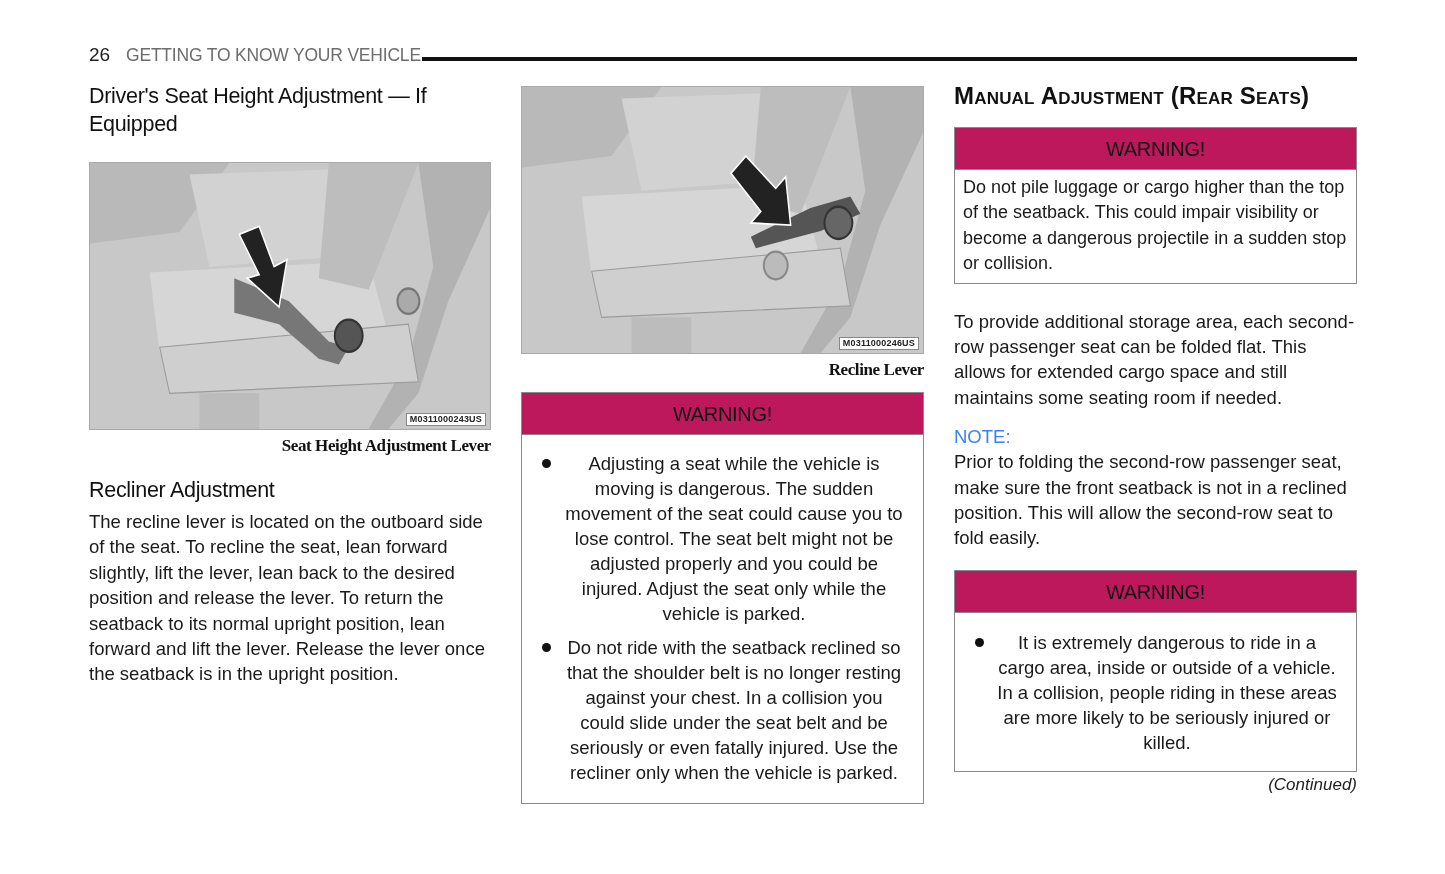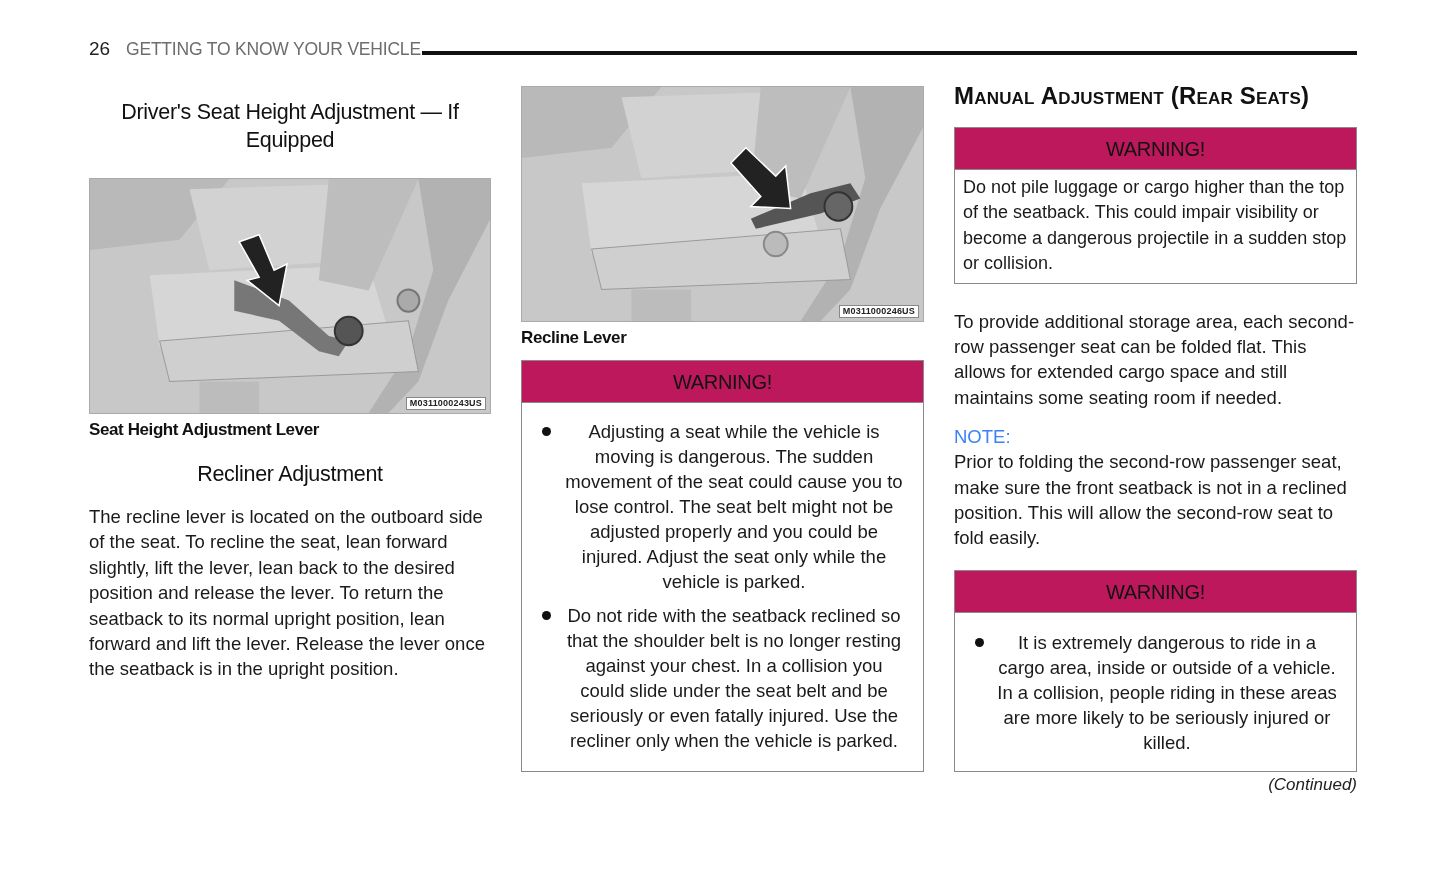--- a/index.html
+++ b/index.html
@@ -1,39 +1,39 @@
 <!DOCTYPE html>
 <html><head>
 <meta charset="utf-8">
 <style>
   html, body { margin: 0; padding: 0; background: #ffffff; }
   body {
     width: 1445px; height: 874px; position: relative; overflow: hidden;
     font-family: "Liberation Sans", sans-serif; color: #1a1a1a;
   }
-  .header { position: absolute; left: 89px; top: 38px; width: 1268px; height: 24px; }
+  .header { position: absolute; left: 89px; top: 44px; width: 1268px; height: 24px; }
   .page-num { position: absolute; left: 0; top: 0; font-size: 19px; color: #222; }
   .section-title { position: absolute; left: 37px; top: 1px; font-size: 17.5px; color: #6d6d6d; letter-spacing: -0.2px; }
   .header-rule { position: absolute; left: 333px; top: 13px; right: 0; height: 4px; background: #111; }
 
   .col { position: absolute; }
   .col-left { left: 89px; top: 82px; width: 402px; }
   .col-mid { left: 521px; top: 86px; width: 403px; }
   .col-right { left: 954px; top: 82px; width: 403px; }
 
-  h2.sub { font-weight: normal; font-size: 21.5px; line-height: 28px; margin: 16px; color: #111; letter-spacing: -0.3px; text-align: center; }
+  h2.sub { font-weight: normal; font-size: 21.5px; line-height: 28px; margin: 0; color: #111; letter-spacing: -0.3px; }
   p.body { margin: 0; font-size: 18.5px; line-height: 25.4px; color: #1a1a1a; }
 
-  .figure { position: relative; width: 100%; height: 236px; background: #c9c9c9; border: 1px solid #aaa; box-sizing: border-box; overflow: hidden; }
+  .figure { position: relative; width: 100%; height: 268px; background: #c9c9c9; border: 1px solid #aaa; box-sizing: border-box; overflow: hidden; }
   .figure svg { display: block; width: 100%; height: 100%; }
   .fig-code {
     position: absolute; right: 4px; bottom: 3px; background: #fff; border: 1px solid #888;
     font-size: 9px; font-weight: bold; padding: 0 3px; line-height: 11px; color: #222; letter-spacing: 0.2px;
   }
-  .caption { text-align: left; font-weight: bold; font-size: 17px; margin-top: 6px; color: #111; letter-spacing: -0.4px; }
+  .caption { text-align: right; font-weight: bold; font-size: 17px; margin-top: 6px; color: #111; letter-spacing: -0.4px; font-family: Liberation Serif, serif; }
 
   .warn { border: 1px solid #8a8a8a; box-sizing: border-box; width: 100%; background: #fff; }
   .warn-head { background: #be185d; border-bottom: 1px solid #8a8a8a; text-align: center; font-size: 20px; height: 41px; line-height: 43px; color: #111; letter-spacing: -0.3px; }
   .warn-body { padding: 5px 8px 6px 8px; }
   .warn-body p { margin: 0; font-size: 18px; line-height: 25.4px; }
   .bullets { list-style: none; margin: 12px; padding: 0; text-align: center; }
   .bullets li { position: relative; padding-left: 21px; font-size: 18.5px; line-height: 25px; margin-bottom: 9px; }
   .bullets li:last-child { margin-bottom: 0; }
   .bullet-dot { position: absolute; left: 0; top: 8px; width: 9px; height: 9px; border-radius: 50%; background: #111; }
 

